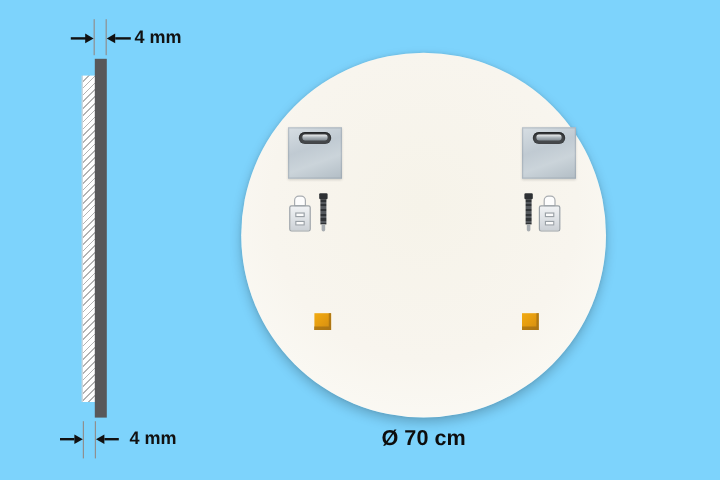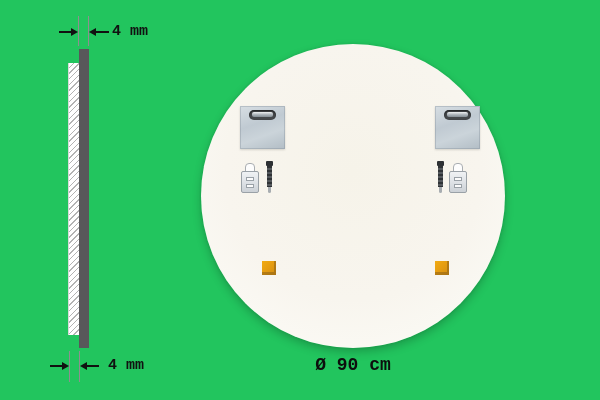--- a/index.html
+++ b/index.html
@@ -1,18 +1,18 @@
 <!DOCTYPE html>
 <html><head>
 <meta charset="utf-8">
 <style>
   html,body{margin:0;padding:0;background:#fff;}
   .canvas{
-    position:relative;width:600px;height:400px;background:#22c55e;overflow:hidden;
-    font-family:Liberation Mono, monospace;color:#111;
+    position:relative;width:600px;height:400px;background:#7dd3fc;overflow:hidden;
+    font-family:Liberation Sans, sans-serif;color:#111;
   }
 
   
   .hatch-strip{
     position:absolute;left:68px;top:63px;width:11px;height:272px;
     background:repeating-linear-gradient(135deg,#ffffff 0 3px,#b3b3b3 3px 4px);
     border-left:1px solid #d8d8d8;
   }
   .profile-bar{
     position:absolute;left:79px;top:49px;width:10px;height:299px;
@@ -172,15 +172,15 @@
   </div>
   <div class="plug-knob plug-knob-r"></div>
   <div class="plug-body plug-body-r">
     <div class="plug-slot"></div>
     <div class="plug-slot"></div>
   </div>
 
   <div class="pad pad-left"></div>
   <div class="pad pad-right"></div>
 
-  <div class="diameter-label">Ø 90 cm</div>
+  <div class="diameter-label">Ø 70 cm</div>
 
 </div>
 
 </body></html>

